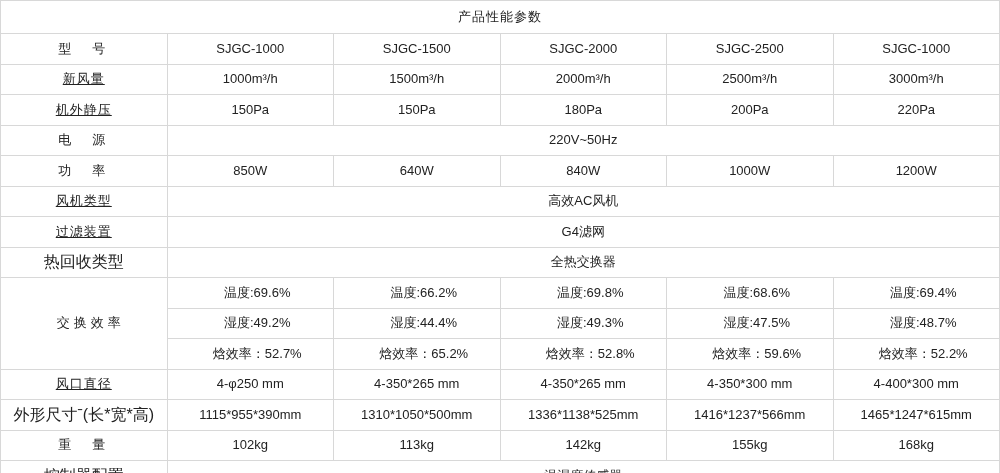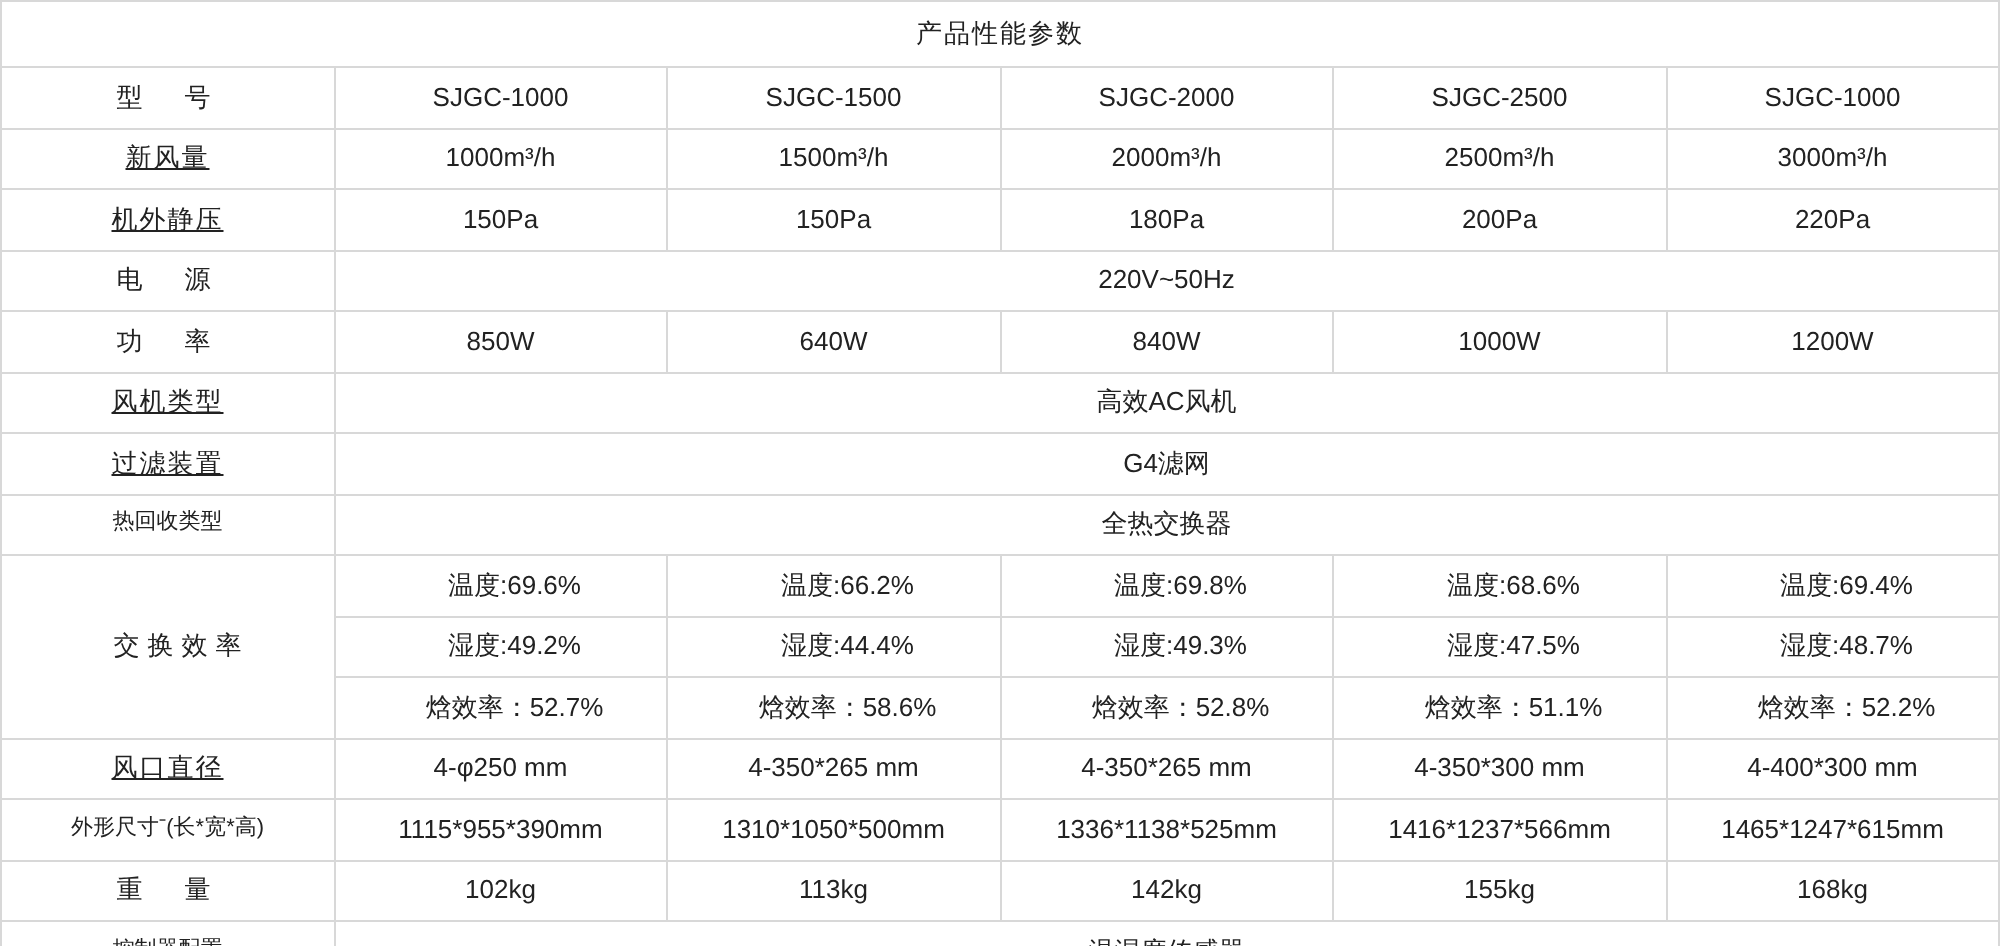--- a/index.html
+++ b/index.html
@@ -45,21 +45,21 @@
     width: 166px;
     letter-spacing: 4px;
     font-size: 13.5px;
   }
   td.rowhead.tight {
     letter-spacing: 1px;
     text-decoration: underline;
   }
   td.rowhead.notrack {
     letter-spacing: 0px;
-    font-size: 11px;
+    font-size: 16px;
   }
   td.datacell {
     font-size: 13px;
   }
   tr.r-title td { height: 32px; border-radius: 13px; }
   tr.r-std td { height: 29.5px; margin-left: 40px; }
   tr.r-eff td { height: 29.5px; padding-left: 16px; }
   .eff-label {
     letter-spacing: 2px;
   }
@@ -143,23 +143,23 @@
       <tr class="r-eff">
         <td class="datacell">湿度:49.2%</td>
         <td class="datacell">湿度:44.4%</td>
         <td class="datacell">湿度:49.3%</td>
         <td class="datacell">湿度:47.5%</td>
         <td class="datacell">湿度:48.7%</td>
       </tr>
 
       <tr class="r-eff">
         <td class="datacell">焓效率：52.7%</td>
-        <td class="datacell">焓效率：58.6%</td>
+        <td class="datacell">焓效率：65.2%</td>
         <td class="datacell">焓效率：52.8%</td>
-        <td class="datacell">焓效率：51.1%</td>
+        <td class="datacell">焓效率：59.6%</td>
         <td class="datacell">焓效率：52.2%</td>
       </tr>
 
       <tr class="r-std">
         <td class="rowhead tight">风口直径</td>
         <td class="datacell nowrap">4-φ250 mm</td>
         <td class="datacell nowrap">4-350*265 mm</td>
         <td class="datacell nowrap">4-350*265 mm</td>
         <td class="datacell nowrap">4-350*300 mm</td>
         <td class="datacell nowrap">4-400*300 mm</td>

